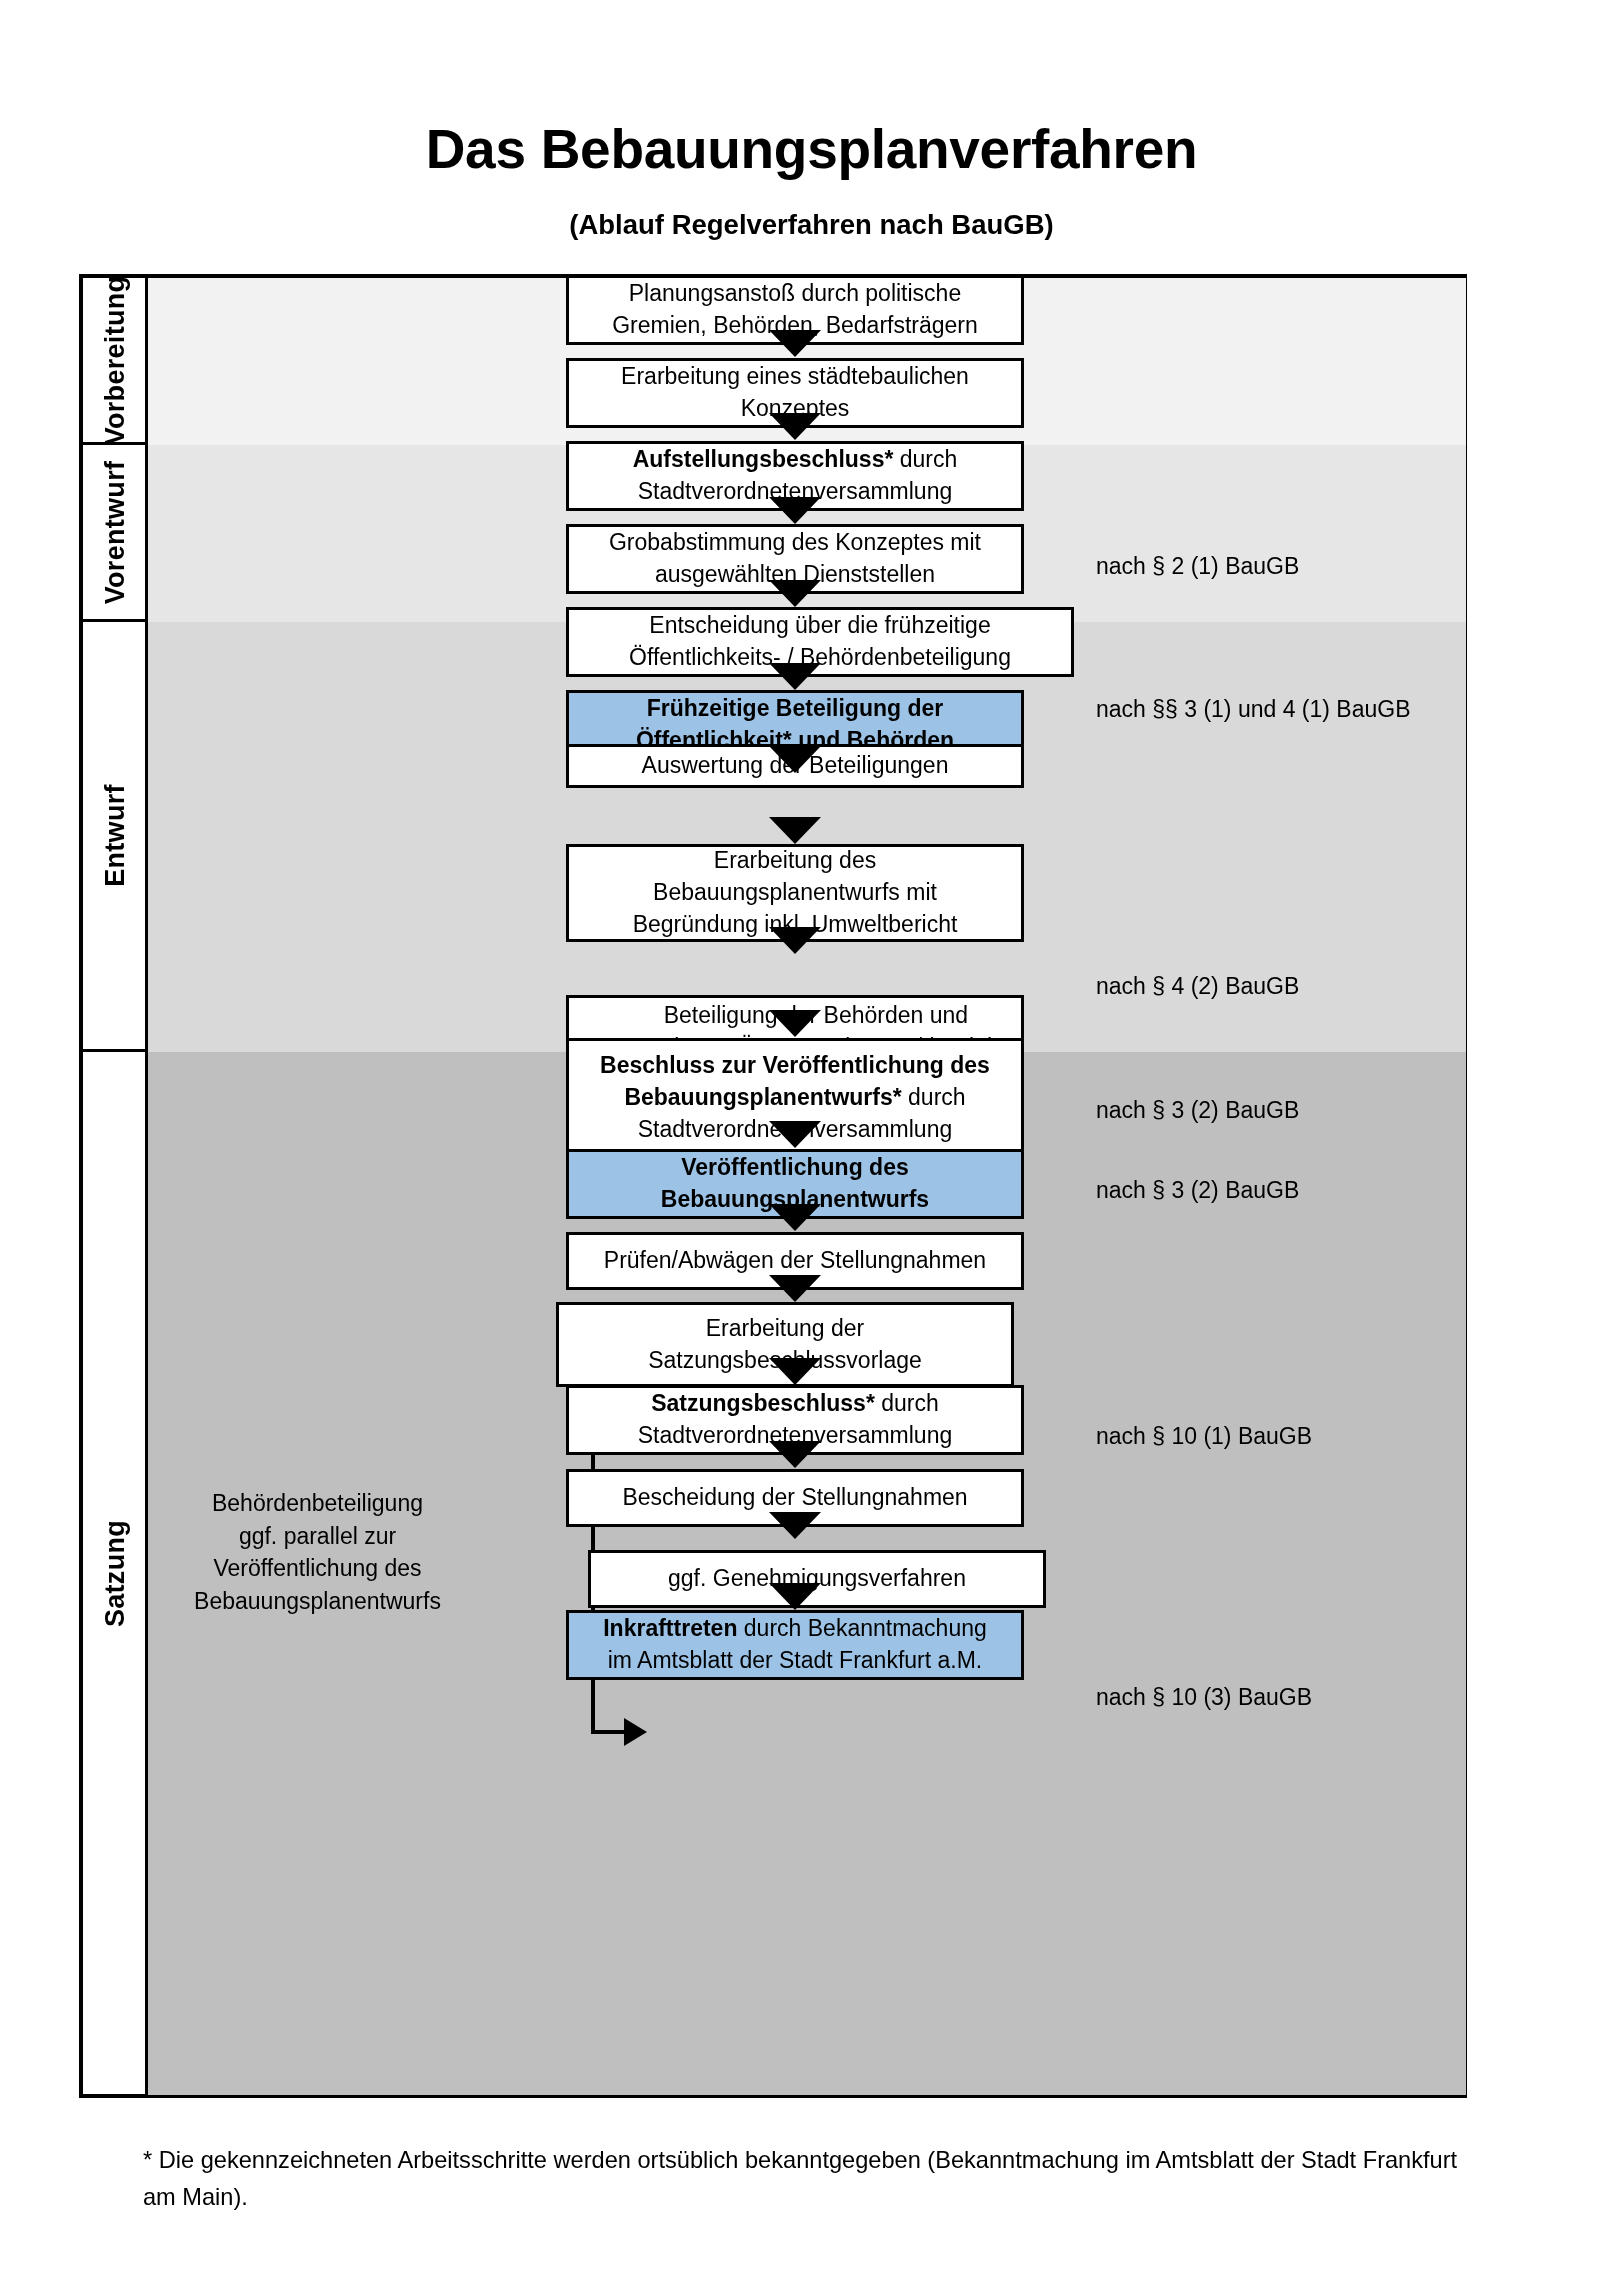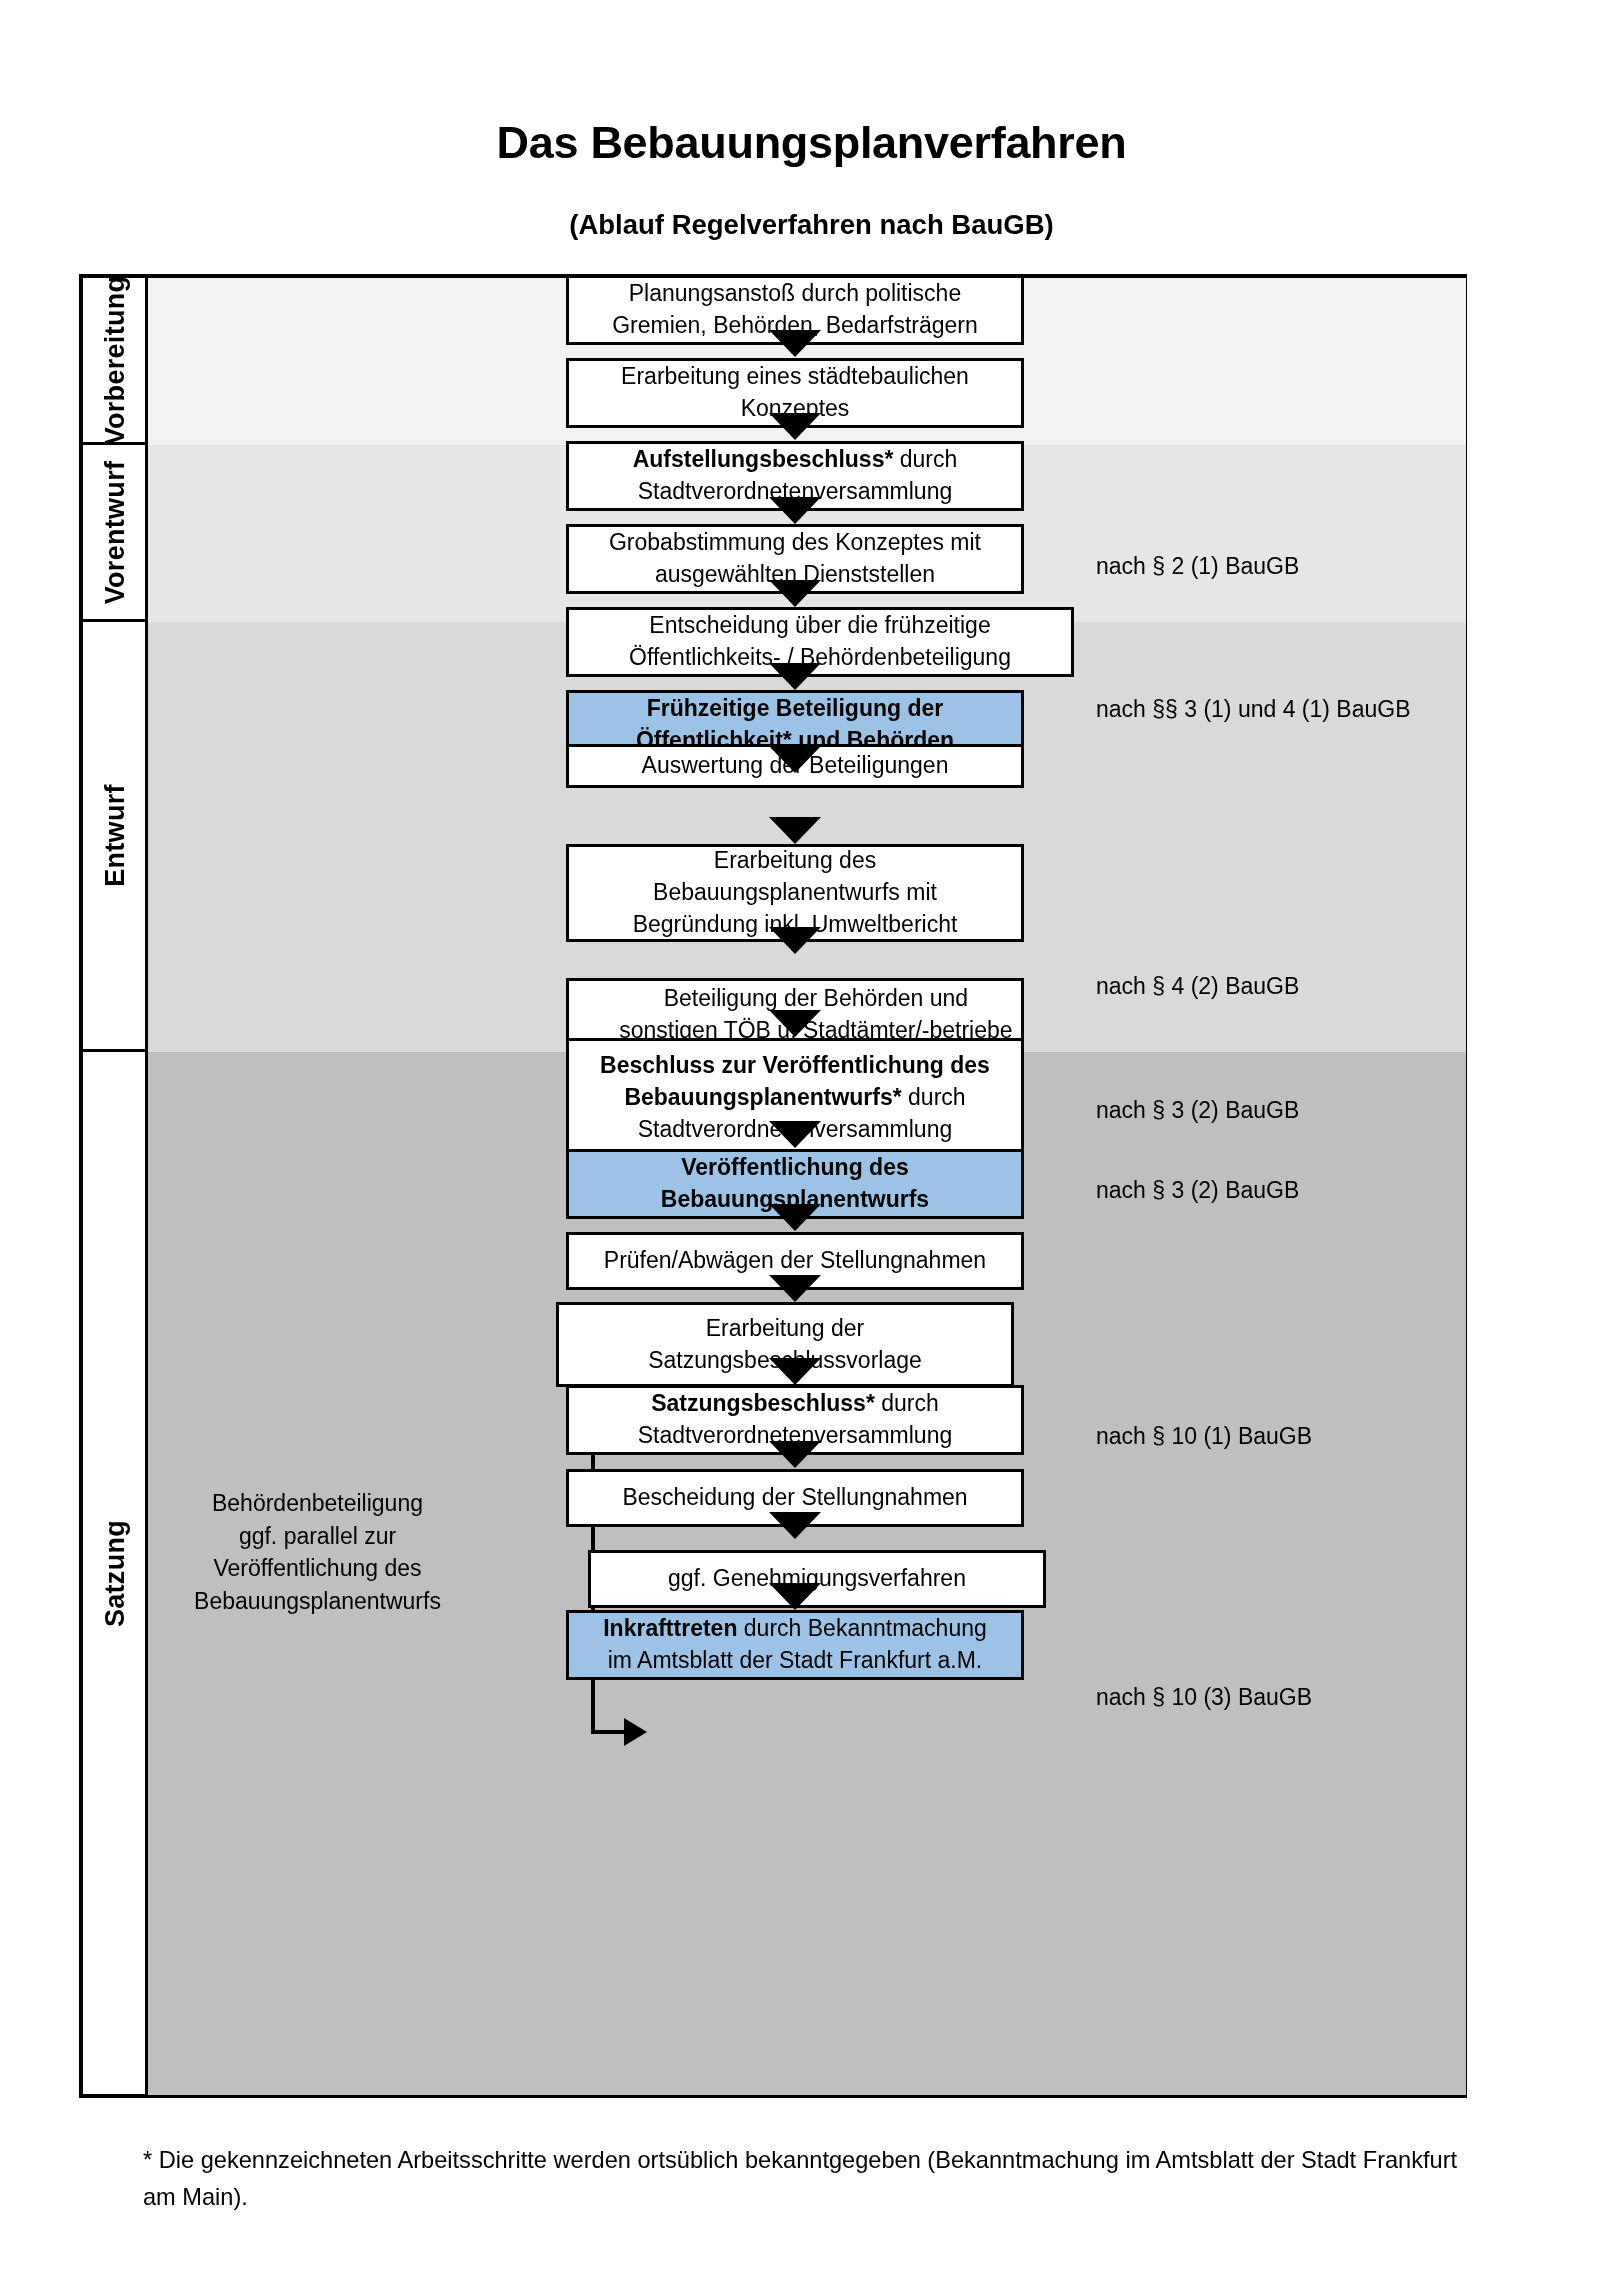--- a/index.html
+++ b/index.html
@@ -7,21 +7,21 @@
     width:1623px;height:2295px;
     font-family:"Liberation Sans","DejaVu Sans",sans-serif;
     color:#000;
     position:relative;
     overflow:hidden;
   }
 
   
   #title{
     position:absolute; left:0; top:117px; width:1623px;
-    text-align:center; font-size:45px; font-weight:bold;
+    text-align:center; font-size:55px; font-weight:bold;
     letter-spacing:-0.3px;
   }
   #subtitle{
     position:absolute; left:0; top:209px; width:1623px;
     text-align:center; font-size:27.5px; font-weight:bold;
   }
 
   
   #frame{
     position:absolute; left:79px; top:274px;
@@ -200,21 +200,21 @@
       <div class="pbox" style="left: 483px; top: 466px; height: 44px; width: 458px;">
         <span class="ln"><span>Auswertung der Beteiligungen</span></span>
       </div>
       <div class="darrow" style="left: 686px; top: 539px;"></div>
       <div class="pbox" style="left: 483px; top: 566px; height: 98px; width: 458px;">
         <span class="ln"><span>Erarbeitung des</span></span>
         <span class="ln"><span>Bebauungsplanentwurfs mit</span></span>
         <span class="ln"><span>Begründung inkl. Umweltbericht</span></span>
       </div>
       <div class="darrow" style="left: 686px; top: 649px;"></div>
-      <div class="pbox" style="left: 483px; top: 700px; height: 74px; width: 458px; padding-left: 47px;">
+      <div class="pbox" style="left: 483px; top: 717px; height: 74px; width: 458px; padding-left: 47px;">
         <span class="ln"><span>Beteiligung der Behörden und</span></span>
         <span class="ln"><span>sonstigen TÖB u. Stadtämter/-betriebe</span></span>
       </div>
       <div class="darrow" style="left: 686px; top: 732px;"></div>
       <div class="pbox" style="left: 483px; top: 760px; height: 120px; width: 458px;">
         <span class="ln"><span class="b">Beschluss zur Veröffentlichung des</span></span>
         <span class="ln"><span class="b">Bebauungsplanentwurfs*</span><span> durch</span></span>
         <span class="ln"><span>Stadtverordnetenversammlung</span></span>
       </div>
       <div class="darrow" style="left: 686px; top: 843px;"></div>

